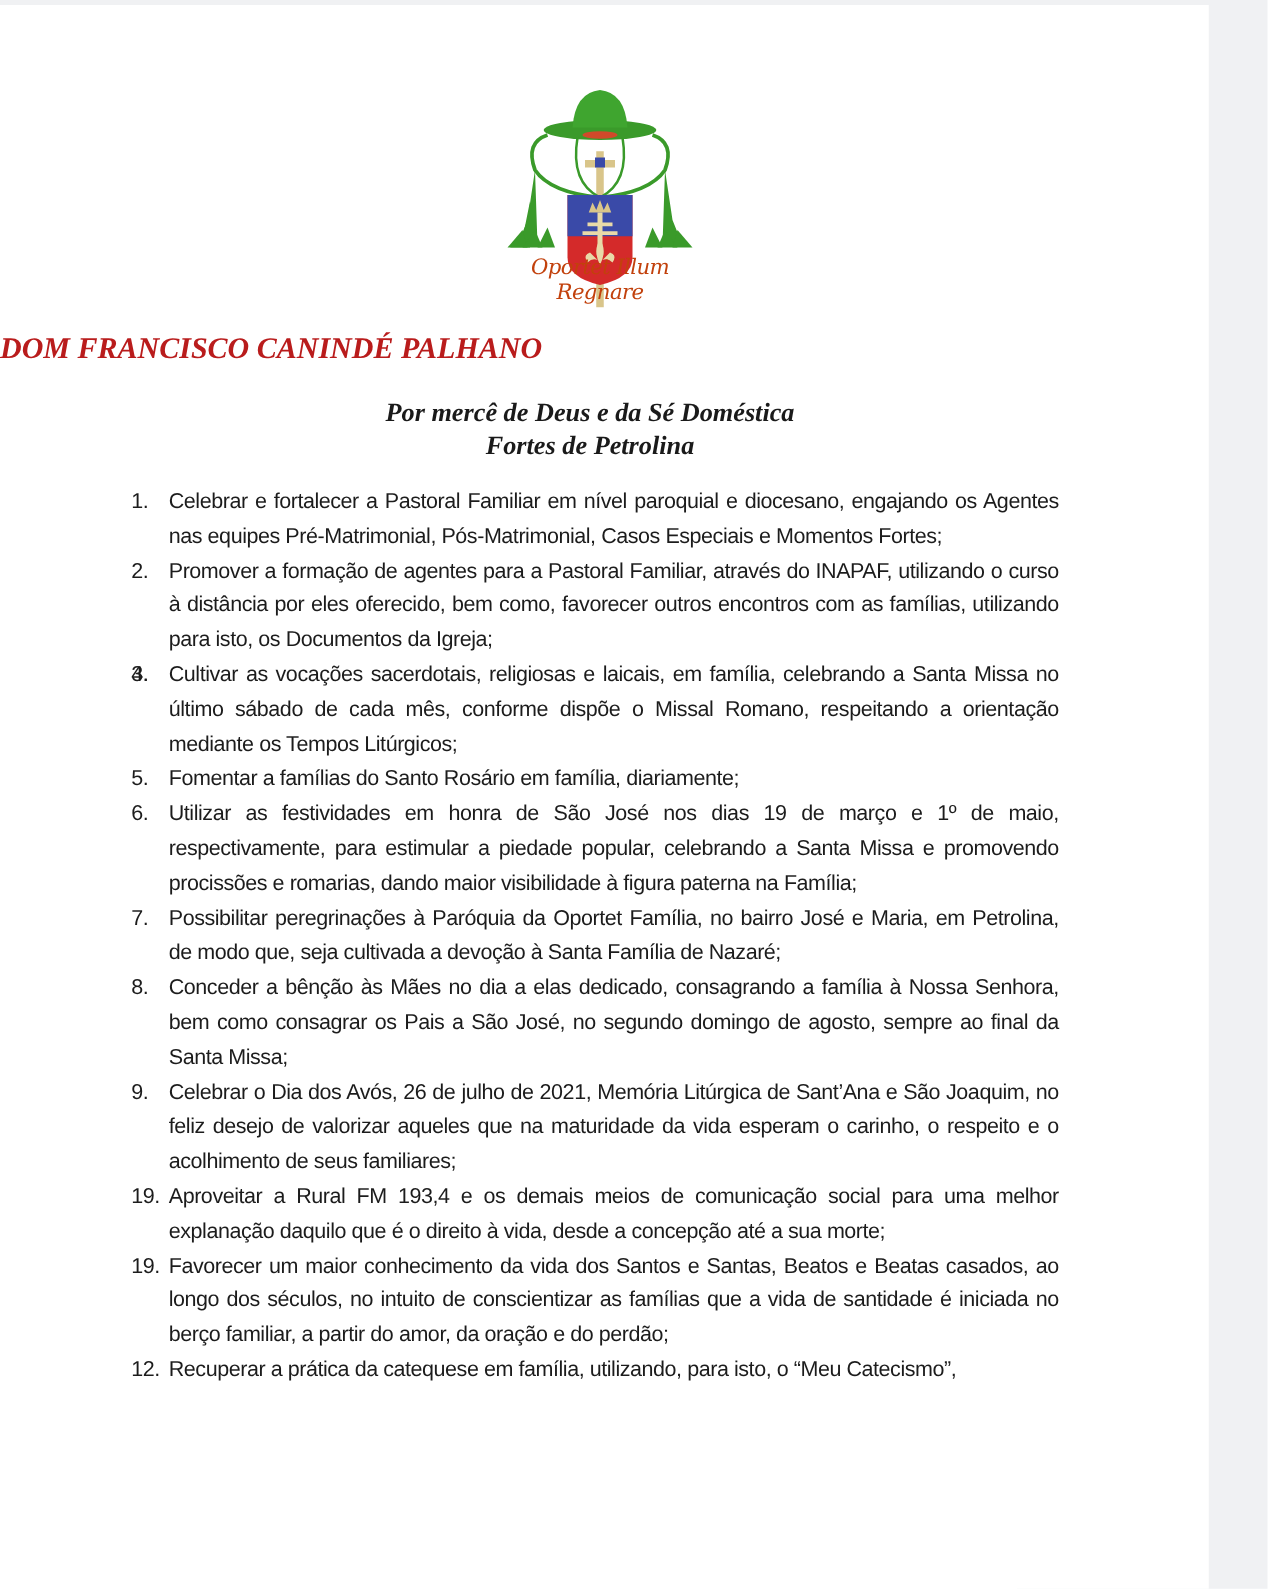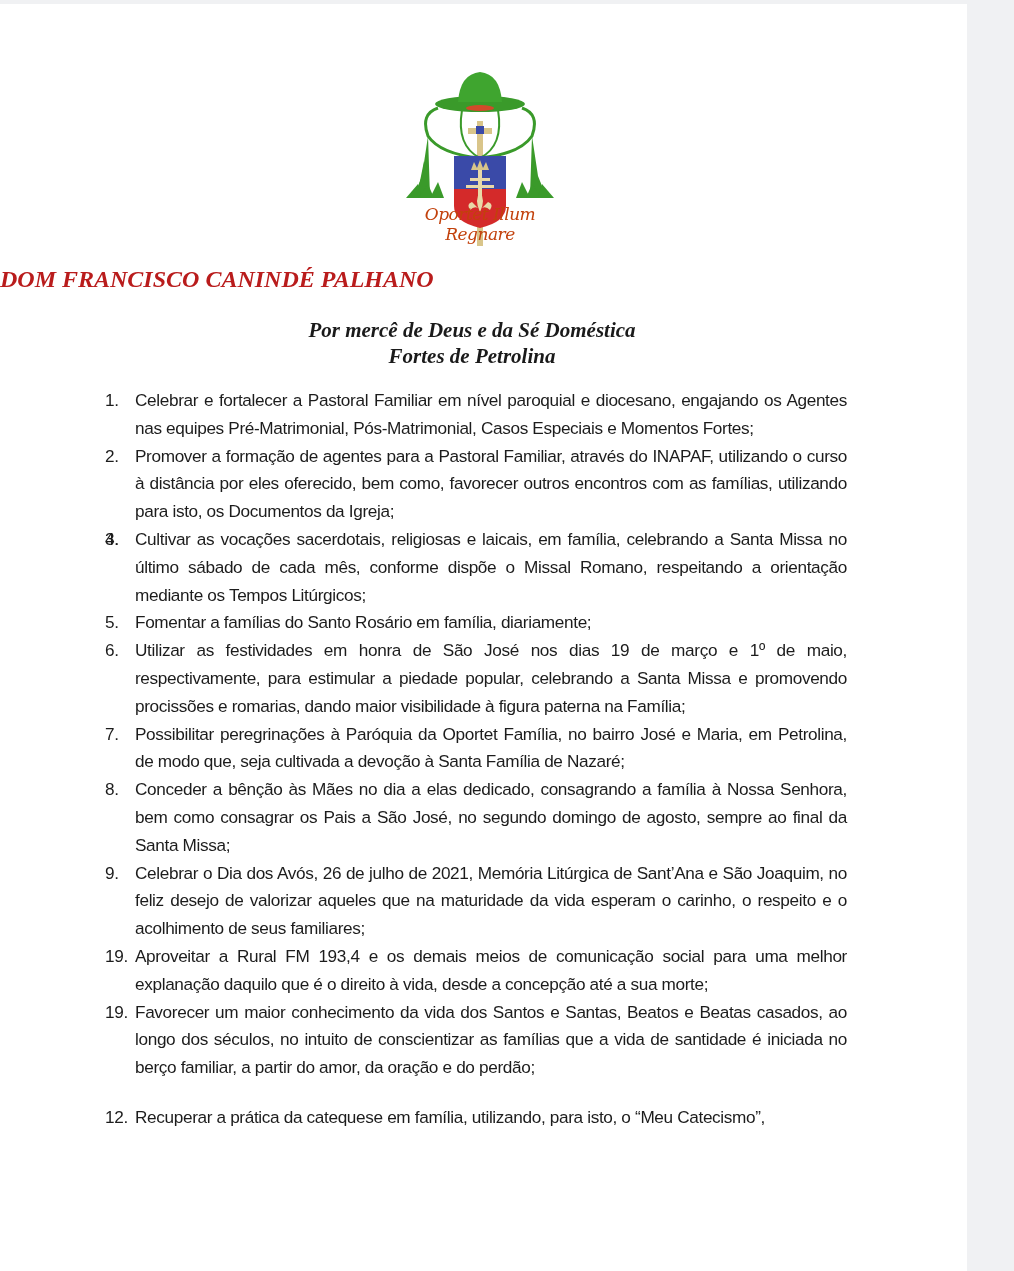--- a/index.html
+++ b/index.html
@@ -37,21 +37,21 @@
       font-family: "Liberation Sans", sans-serif; font-size: 17.2px;
       line-height: 27.8px; color: #1c1c1c;
     }
     ol.items li {
       position: relative; padding-left: 30px; text-align: justify;
       letter-spacing: -0.35px;
     }
     ol.items li .num {
       position: absolute; left: 0; top: 0;
     }
-    ol.items li.gap { margin-top: 22px; }
+    ol.items li.gap { margin-top: 0; }
   </style>
 </head>
 <body>
 
 <div class="page">
 
   <svg class="coat" viewBox="0 0 160 180">
 
     <rect x="77" y="55" width="6" height="125" fill="#d9c58a"></rect>
     <rect x="68" y="62" width="24" height="6" fill="#d9c58a"></rect>

